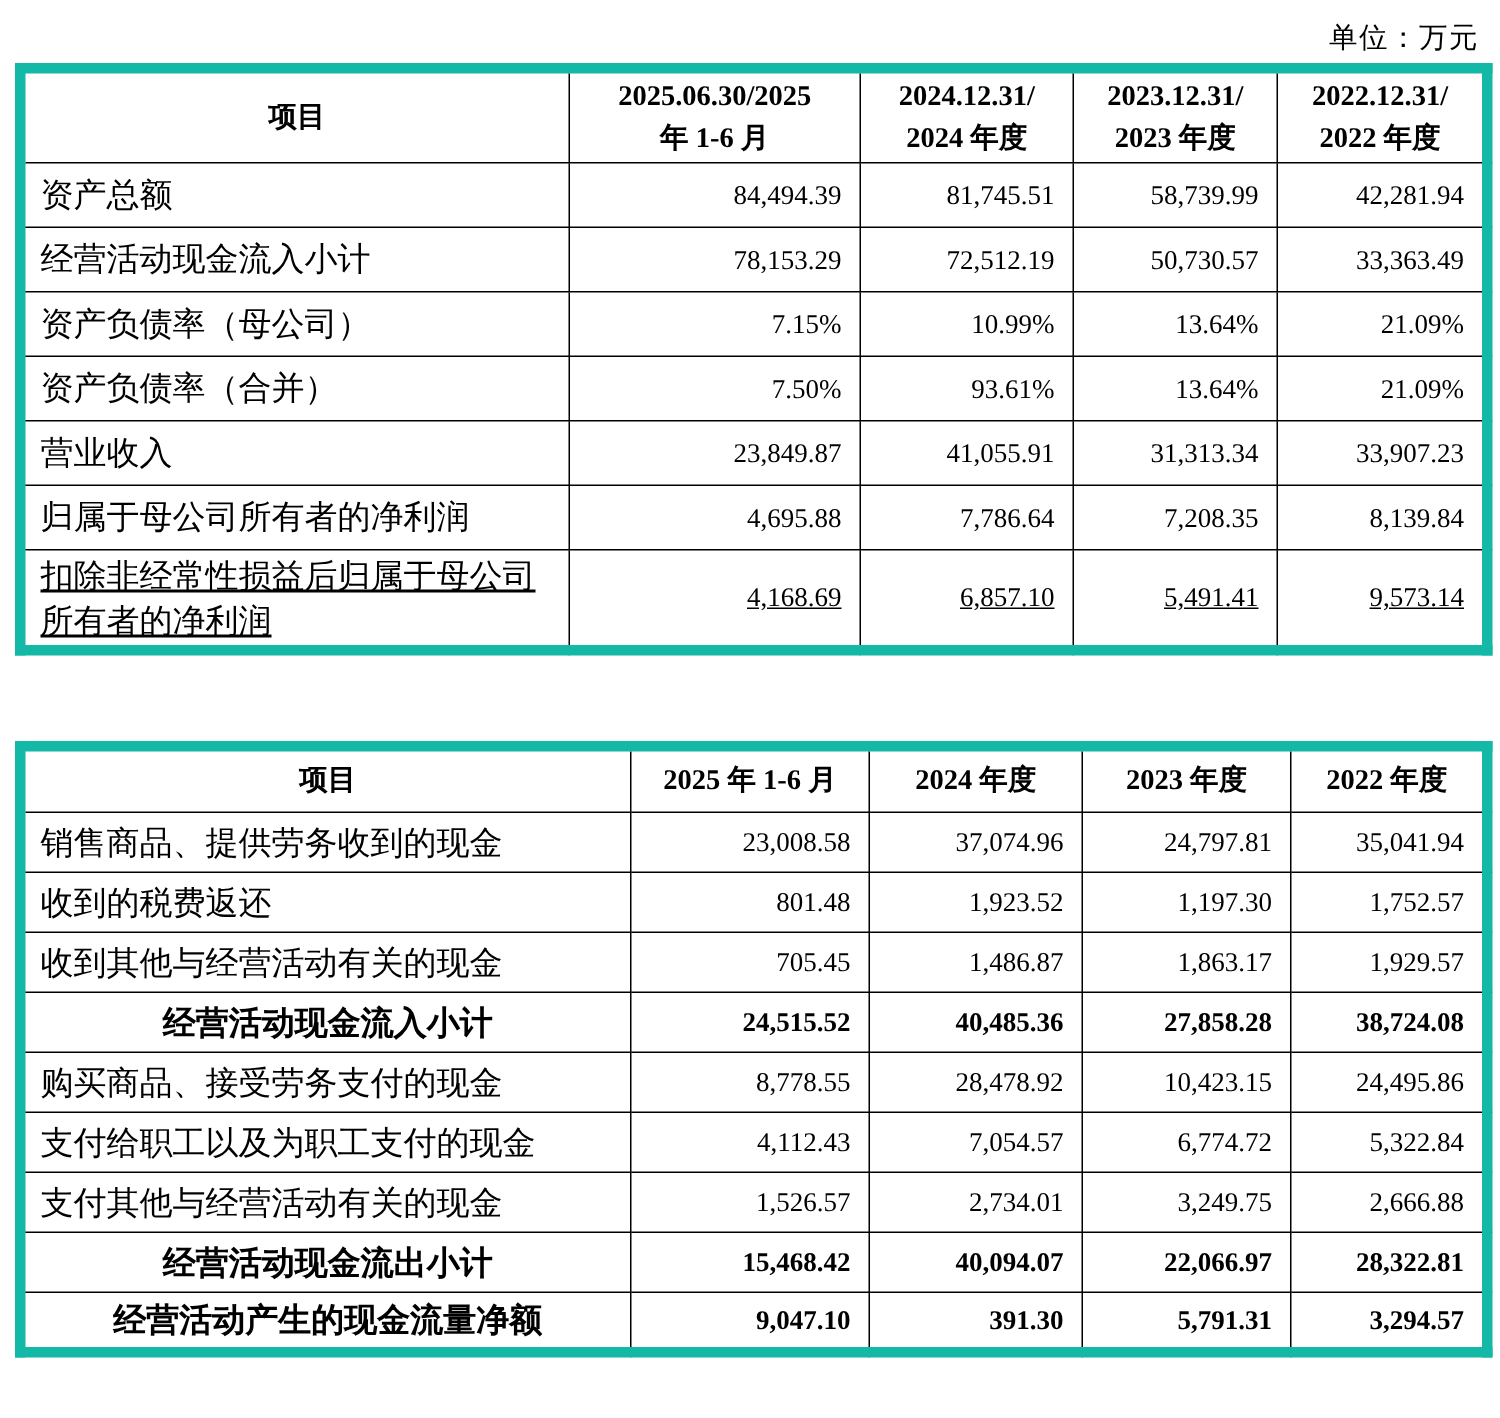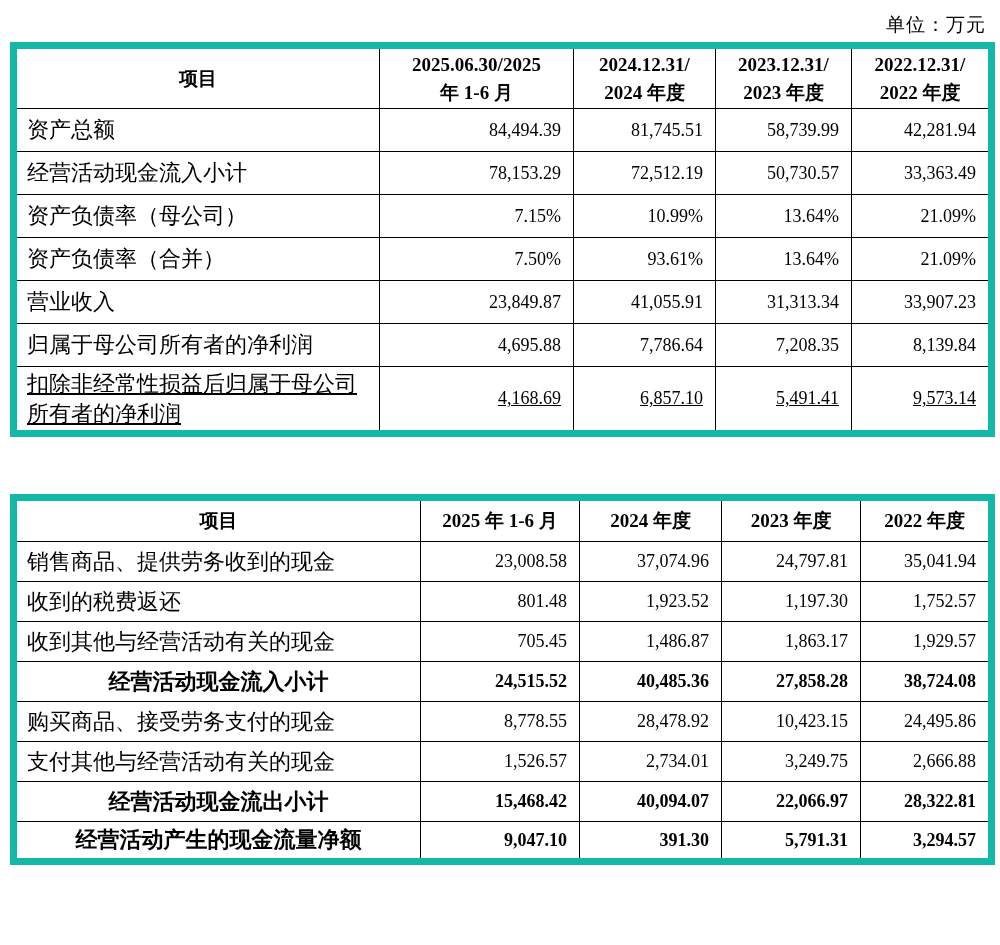--- a/index.html
+++ b/index.html
@@ -193,20 +193,27 @@
         <td class="num">38,724.08</td>
       </tr>
       <tr>
         <td class="lbl">购买商品、接受劳务支付的现金</td>
         <td class="num">8,778.55</td>
         <td class="num">28,478.92</td>
         <td class="num">10,423.15</td>
         <td class="num">24,495.86</td>
       </tr>
       <tr>
+        <td class="lbl">支付给职工以及为职工支付的现金</td>
+        <td class="num">4,112.43</td>
+        <td class="num">7,054.57</td>
+        <td class="num">6,774.72</td>
+        <td class="num">5,322.84</td>
+      </tr>
+      <tr>
         <td class="lbl">支付其他与经营活动有关的现金</td>
         <td class="num">1,526.57</td>
         <td class="num">2,734.01</td>
         <td class="num">3,249.75</td>
         <td class="num">2,666.88</td>
       </tr>
       <tr class="sub">
         <td class="lbl">经营活动现金流出小计</td>
         <td class="num">15,468.42</td>
         <td class="num">40,094.07</td>

